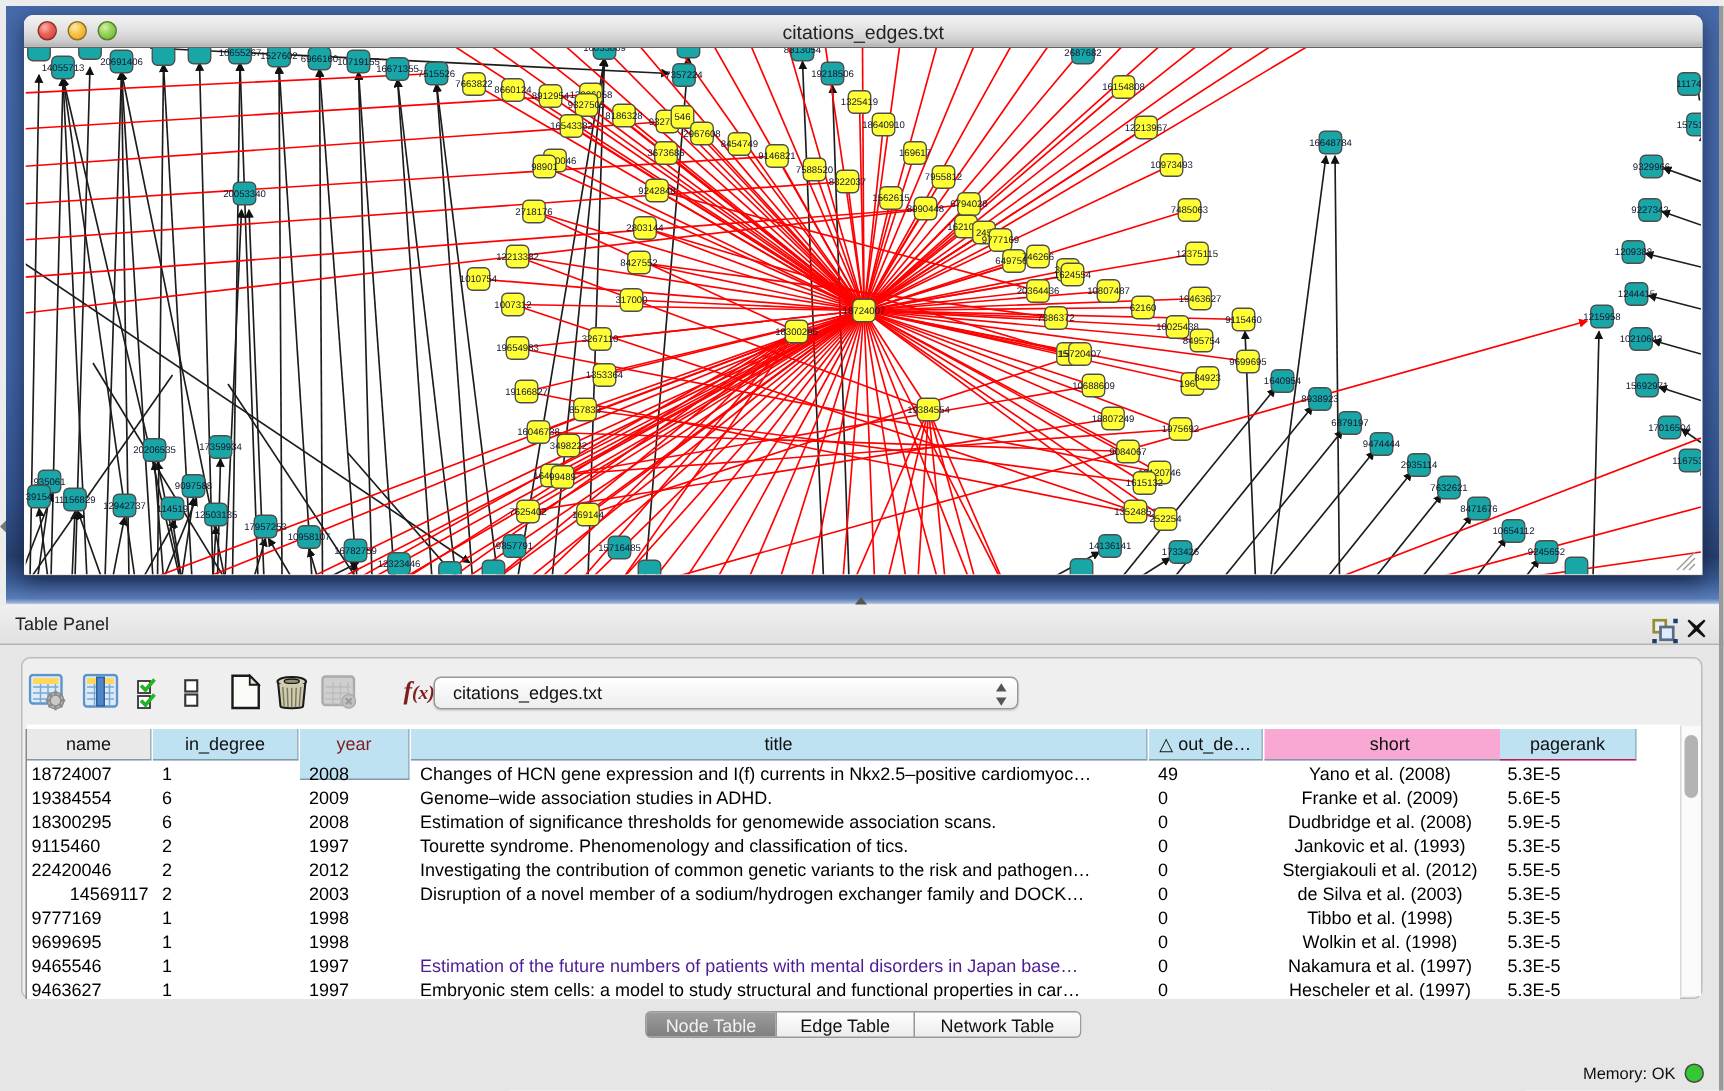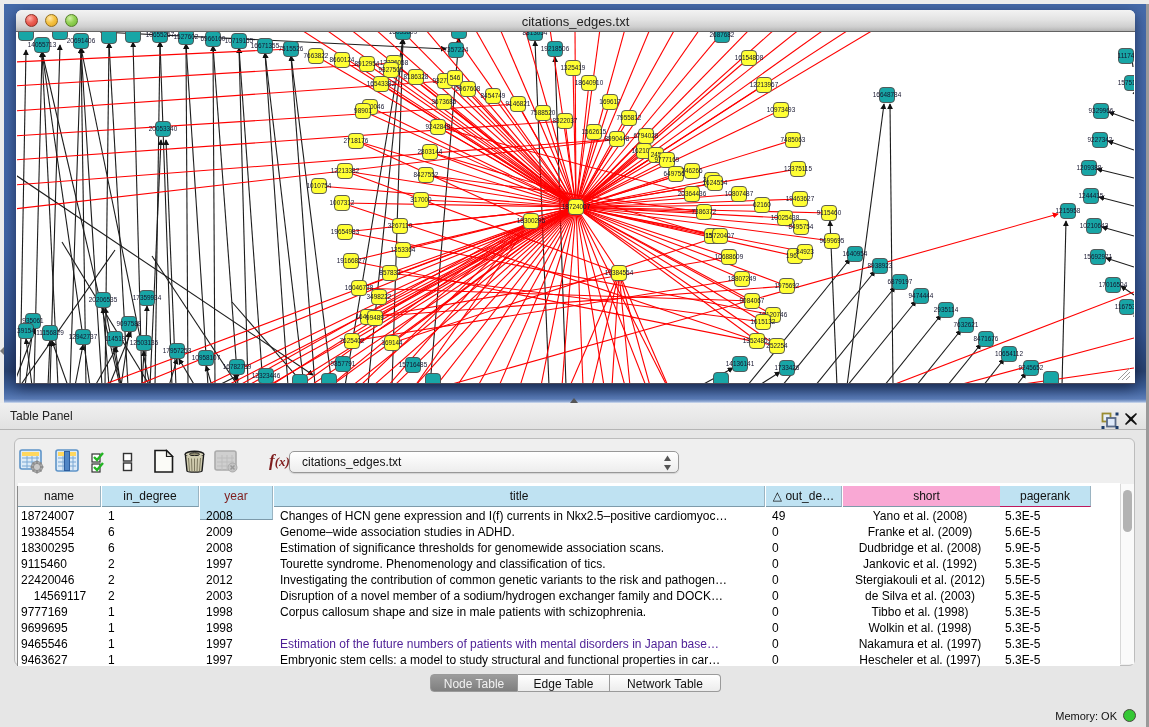--- a/index.html
+++ b/index.html
@@ -701,40 +701,39 @@
 <div style="position:absolute;left:182px;top:54px;width:71px;height:16px;padding-left:6px;text-align:left;white-space:nowrap;overflow:hidden;color:#000;line-height:16px;">2008</div>
 <div style="position:absolute;left:256px;top:54px;width:489px;height:16px;padding-left:6px;text-align:left;white-space:nowrap;overflow:hidden;color:#000;line-height:16px;">Estimation of significance thresholds for genomewide association scans.</div>
 <div style="position:absolute;left:748px;top:54px;width:74px;height:16px;padding-left:6px;text-align:left;white-space:nowrap;overflow:hidden;color:#000;line-height:16px;">0</div>
 <div style="position:absolute;left:825px;top:54px;width:154px;height:16px;text-align:center;white-space:nowrap;overflow:hidden;color:#000;line-height:16px;">Dudbridge et al. (2008)</div>
 <div style="position:absolute;left:982px;top:54px;width:89px;height:16px;padding-left:5px;text-align:left;white-space:nowrap;overflow:hidden;color:#000;line-height:16px;">5.9E-5</div>
 <div style="position:absolute;left:0px;top:70px;width:81px;height:16px;padding-left:3px;text-align:left;white-space:nowrap;overflow:hidden;color:#000;line-height:16px;">9115460</div>
 <div style="position:absolute;left:84px;top:70px;width:95px;height:16px;padding-left:6px;text-align:left;white-space:nowrap;overflow:hidden;color:#000;line-height:16px;">2</div>
 <div style="position:absolute;left:182px;top:70px;width:71px;height:16px;padding-left:6px;text-align:left;white-space:nowrap;overflow:hidden;color:#000;line-height:16px;">1997</div>
 <div style="position:absolute;left:256px;top:70px;width:489px;height:16px;padding-left:6px;text-align:left;white-space:nowrap;overflow:hidden;color:#000;line-height:16px;">Tourette syndrome. Phenomenology and classification of tics.</div>
 <div style="position:absolute;left:748px;top:70px;width:74px;height:16px;padding-left:6px;text-align:left;white-space:nowrap;overflow:hidden;color:#000;line-height:16px;">0</div>
-<div style="position:absolute;left:825px;top:70px;width:154px;height:16px;text-align:center;white-space:nowrap;overflow:hidden;color:#000;line-height:16px;">Jankovic et al. (1992)</div>
+<div style="position:absolute;left:825px;top:70px;width:154px;height:16px;text-align:center;white-space:nowrap;overflow:hidden;color:#000;line-height:16px;">Jankovic et al. (1993)</div>
 <div style="position:absolute;left:982px;top:70px;width:89px;height:16px;padding-left:5px;text-align:left;white-space:nowrap;overflow:hidden;color:#000;line-height:16px;">5.3E-5</div>
 <div style="position:absolute;left:0px;top:86px;width:81px;height:16px;padding-left:3px;text-align:left;white-space:nowrap;overflow:hidden;color:#000;line-height:16px;">22420046</div>
 <div style="position:absolute;left:84px;top:86px;width:95px;height:16px;padding-left:6px;text-align:left;white-space:nowrap;overflow:hidden;color:#000;line-height:16px;">2</div>
 <div style="position:absolute;left:182px;top:86px;width:71px;height:16px;padding-left:6px;text-align:left;white-space:nowrap;overflow:hidden;color:#000;line-height:16px;">2012</div>
 <div style="position:absolute;left:256px;top:86px;width:489px;height:16px;padding-left:6px;text-align:left;white-space:nowrap;overflow:hidden;color:#000;line-height:16px;">Investigating the contribution of common genetic variants to the risk and pathogen…</div>
 <div style="position:absolute;left:748px;top:86px;width:74px;height:16px;padding-left:6px;text-align:left;white-space:nowrap;overflow:hidden;color:#000;line-height:16px;">0</div>
 <div style="position:absolute;left:825px;top:86px;width:154px;height:16px;text-align:center;white-space:nowrap;overflow:hidden;color:#000;line-height:16px;">Stergiakouli et al. (2012)</div>
 <div style="position:absolute;left:982px;top:86px;width:89px;height:16px;padding-left:5px;text-align:left;white-space:nowrap;overflow:hidden;color:#000;line-height:16px;">5.5E-5</div>
-<div style="position:absolute;left:0px;top:102px;width:81px;height:16px;padding-left:3px;text-align:center;white-space:nowrap;overflow:hidden;color:#000;line-height:16px;">14569117</div>
+<div style="position:absolute;left:0px;top:102px;width:81px;height:16px;padding-left:3px;text-align:right;white-space:nowrap;overflow:hidden;color:#000;line-height:16px;">14569117</div>
 <div style="position:absolute;left:84px;top:102px;width:95px;height:16px;padding-left:6px;text-align:left;white-space:nowrap;overflow:hidden;color:#000;line-height:16px;">2</div>
 <div style="position:absolute;left:182px;top:102px;width:71px;height:16px;padding-left:6px;text-align:left;white-space:nowrap;overflow:hidden;color:#000;line-height:16px;">2003</div>
 <div style="position:absolute;left:256px;top:102px;width:489px;height:16px;padding-left:6px;text-align:left;white-space:nowrap;overflow:hidden;color:#000;line-height:16px;">Disruption of a novel member of a sodium/hydrogen exchanger family and DOCK…</div>
 <div style="position:absolute;left:748px;top:102px;width:74px;height:16px;padding-left:6px;text-align:left;white-space:nowrap;overflow:hidden;color:#000;line-height:16px;">0</div>
 <div style="position:absolute;left:825px;top:102px;width:154px;height:16px;text-align:center;white-space:nowrap;overflow:hidden;color:#000;line-height:16px;">de Silva et al. (2003)</div>
 <div style="position:absolute;left:982px;top:102px;width:89px;height:16px;padding-left:5px;text-align:left;white-space:nowrap;overflow:hidden;color:#000;line-height:16px;">5.3E-5</div>
 <div style="position:absolute;left:0px;top:118px;width:81px;height:16px;padding-left:3px;text-align:left;white-space:nowrap;overflow:hidden;color:#000;line-height:16px;">9777169</div>
 <div style="position:absolute;left:84px;top:118px;width:95px;height:16px;padding-left:6px;text-align:left;white-space:nowrap;overflow:hidden;color:#000;line-height:16px;">1</div>
 <div style="position:absolute;left:182px;top:118px;width:71px;height:16px;padding-left:6px;text-align:left;white-space:nowrap;overflow:hidden;color:#000;line-height:16px;">1998</div>
-<div style="position:absolute;left:256px;top:118px;width:489px;height:16px;padding-left:6px;text-align:left;white-space:nowrap;overflow:hidden;color:#000;line-height:16px;">Corpus callosum shape and size in male patients with schizophrenia.</div>
 <div style="position:absolute;left:748px;top:118px;width:74px;height:16px;padding-left:6px;text-align:left;white-space:nowrap;overflow:hidden;color:#000;line-height:16px;">0</div>
 <div style="position:absolute;left:825px;top:118px;width:154px;height:16px;text-align:center;white-space:nowrap;overflow:hidden;color:#000;line-height:16px;">Tibbo et al. (1998)</div>
 <div style="position:absolute;left:982px;top:118px;width:89px;height:16px;padding-left:5px;text-align:left;white-space:nowrap;overflow:hidden;color:#000;line-height:16px;">5.3E-5</div>
 <div style="position:absolute;left:0px;top:134px;width:81px;height:16px;padding-left:3px;text-align:left;white-space:nowrap;overflow:hidden;color:#000;line-height:16px;">9699695</div>
 <div style="position:absolute;left:84px;top:134px;width:95px;height:16px;padding-left:6px;text-align:left;white-space:nowrap;overflow:hidden;color:#000;line-height:16px;">1</div>
 <div style="position:absolute;left:182px;top:134px;width:71px;height:16px;padding-left:6px;text-align:left;white-space:nowrap;overflow:hidden;color:#000;line-height:16px;">1998</div>
 <div style="position:absolute;left:748px;top:134px;width:74px;height:16px;padding-left:6px;text-align:left;white-space:nowrap;overflow:hidden;color:#000;line-height:16px;">0</div>
 <div style="position:absolute;left:825px;top:134px;width:154px;height:16px;text-align:center;white-space:nowrap;overflow:hidden;color:#000;line-height:16px;">Wolkin et al. (1998)</div>
 <div style="position:absolute;left:982px;top:134px;width:89px;height:16px;padding-left:5px;text-align:left;white-space:nowrap;overflow:hidden;color:#000;line-height:16px;">5.3E-5</div>
 <div style="position:absolute;left:0px;top:150px;width:81px;height:16px;padding-left:3px;text-align:left;white-space:nowrap;overflow:hidden;color:#000;line-height:16px;">9465546</div>

